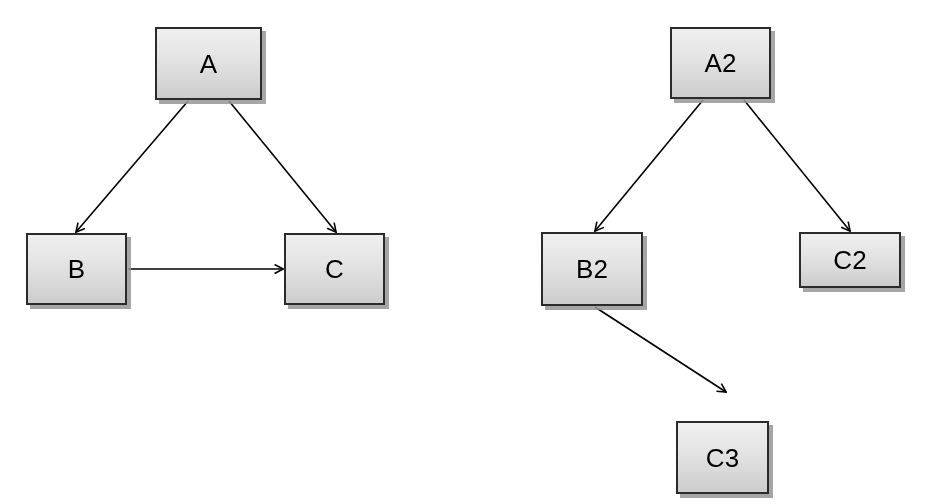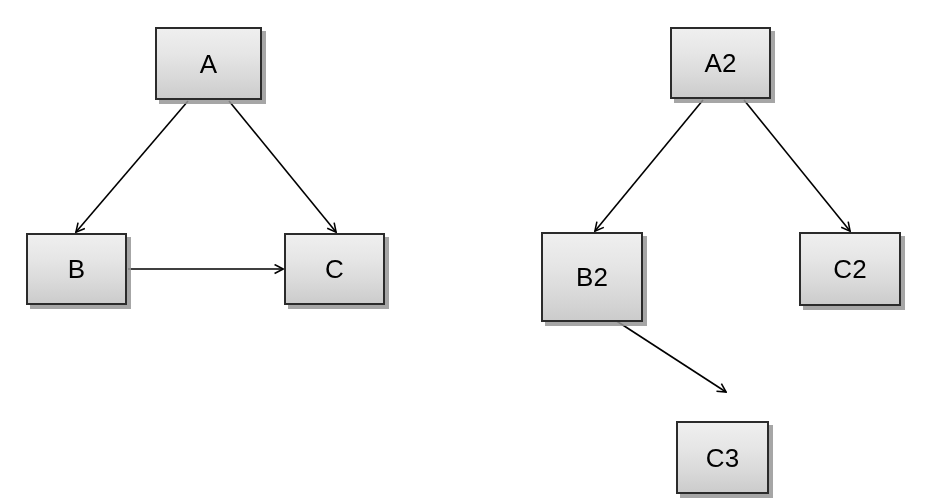--- a/index.html
+++ b/index.html
@@ -74,24 +74,24 @@
       </div>
       <div class="node" style="left: 26px; top: 233px; width: 101px; height: 72px;">
         <span class="node-label">B</span>
       </div>
       <div class="node" style="left: 284px; top: 233px; width: 101px; height: 72px;">
         <span class="node-label">C</span>
       </div>
       <div class="node" style="left: 670px; top: 27px; width: 101px; height: 72px; text-align: center;">
         <span class="node-label">A2</span>
       </div>
-      <div class="node" style="left: 541px; top: 232px; width: 102px; height: 90px;">
+      <div class="node" style="left: 541px; top: 232px; width: 102px; height: 74px;">
         <span class="node-label">B2</span>
       </div>
-      <div class="node" style="left: 799px; top: 232px; width: 102px; height: 74px;">
+      <div class="node" style="left: 799px; top: 232px; width: 102px; height: 56px;">
         <span class="node-label">C2</span>
       </div>
       <div class="node" style="left: 676px; top: 381px; width: 93px; height: 73px; margin-top: 40px;">
         <span class="node-label">C3</span>
       </div>
     </div>
 
 </div>
 
 </body></html>

